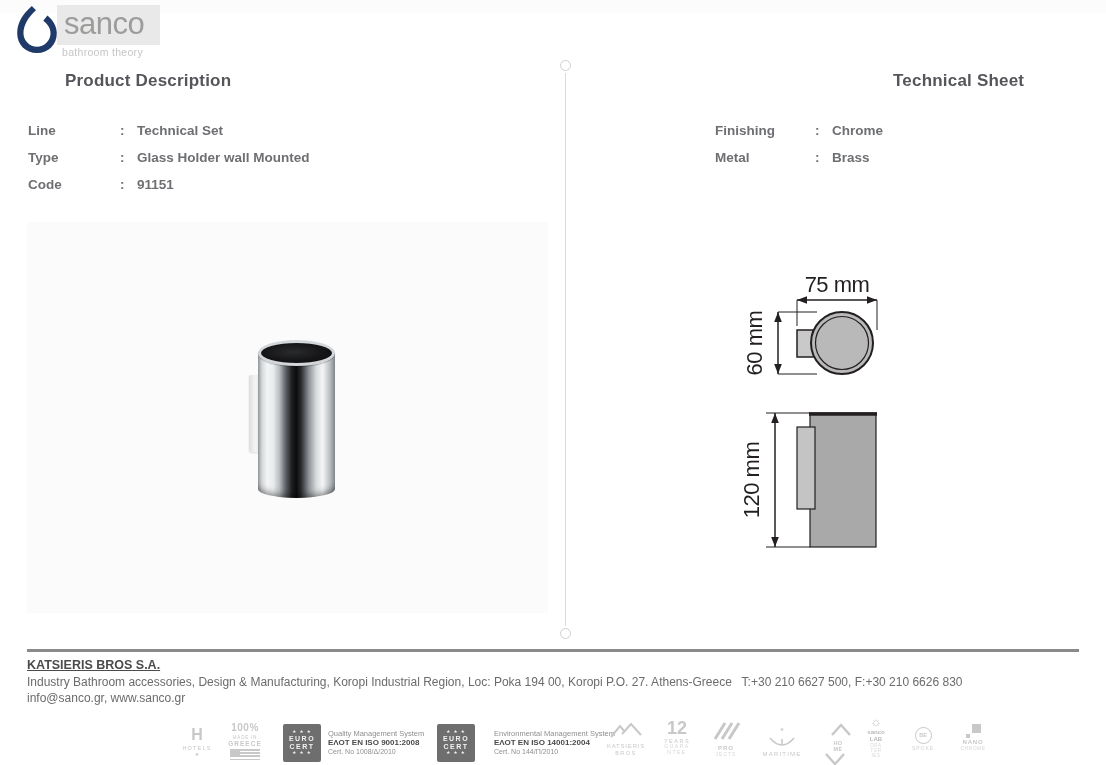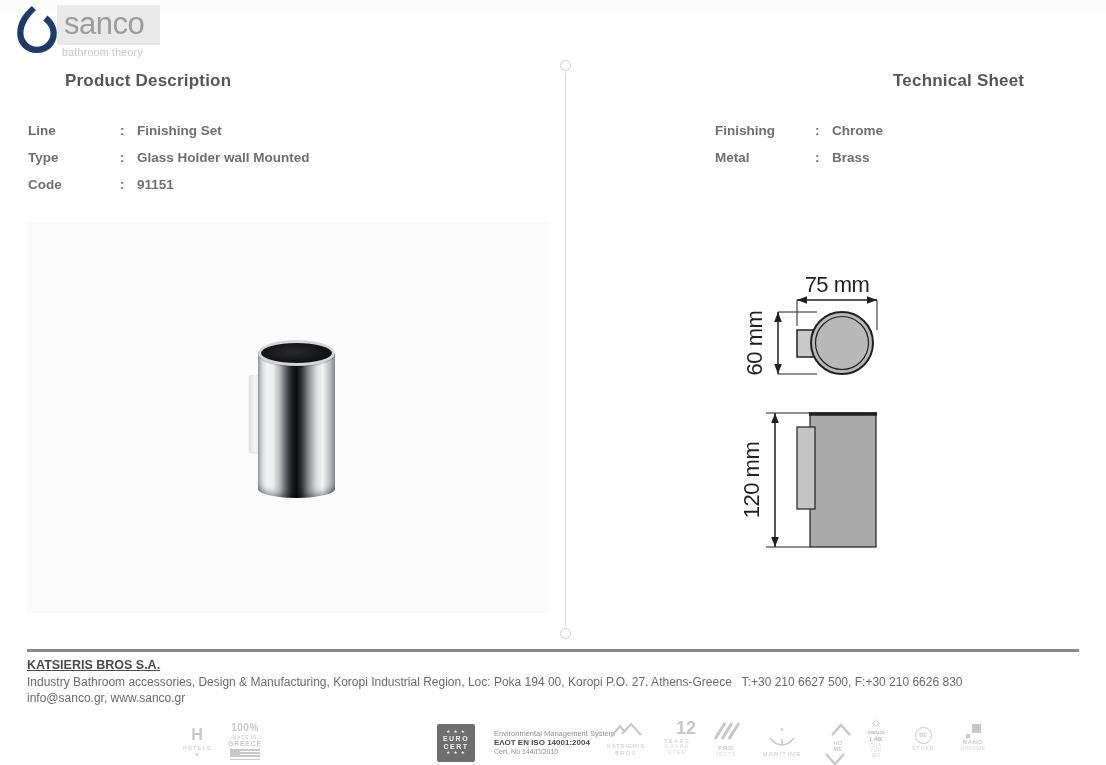--- a/index.html
+++ b/index.html
@@ -85,21 +85,21 @@
   .cert-text { margin-left:7px; line-height:1.25; }
   .cert-text .sys { font-size:7.5px; color:#8f8f8f; }
   .cert-text .std { font-size:8px; font-weight:bold; color:#4a4a4a; }
   .cert-text .no { font-size:7px; color:#8f8f8f; }
 
   .b-katsieris { left:599px; top:723px; width:54px; }
   .b-katsieris .lbl1 { font-size:6px; letter-spacing:0.8px; margin-top:1px; }
   .b-katsieris .lbl2 { font-size:5.5px; letter-spacing:1.5px; }
 
   .b-years { left:658px; top:719px; width:38px; }
-  .b-years .num { font-size:18px; font-weight:bold; line-height:1;text-align:right; }
+  .b-years .num { font-size:18px; font-weight:bold; line-height:1; }
   .b-years .l1 { font-size:5.5px; letter-spacing:1.5px; margin-top:1px; }
   .b-years .l2, .b-years .l3 { font-size:5px; letter-spacing:1.5px; color:#d7d7d7; }
 
   .b-projects { left:705px; top:722px; width:42px; }
   .b-projects .lbl1 { font-size:6px; font-weight:bold; letter-spacing:1px; margin-top:1px; }
   .b-projects .lbl2 { font-size:5px; letter-spacing:1px; color:#d7d7d7; }
 
   .b-maritime { left:756px; top:727px; width:52px; }
   .b-maritime .star { font-size:5px; line-height:1; }
   .b-maritime .lbl { font-size:6px; letter-spacing:1.2px; margin-top:1px; }
@@ -141,21 +141,21 @@
     <div class="logo-tagline">bathroom theory</div>
   </div>
 
   <div class="sec-title title-left">Product Description</div>
   <div class="sec-title title-right">Technical Sheet</div>
 
   <div class="fields fields-left">
     <div class="frow">
       <span class="flabel">Line</span>
       <span class="fcolon">:</span>
-      <span class="fvalue">Finishing Set</span>
+      <span class="fvalue">Technical Set</span>
     </div>
     <div class="frow">
       <span class="flabel">Type</span>
       <span class="fcolon">:</span>
       <span class="fvalue">Glass Holder wall Mounted</span>
     </div>
     <div class="frow">
       <span class="flabel">Code</span>
       <span class="fcolon">:</span>
       <span class="fvalue">91151</span>
@@ -228,20 +228,33 @@
 
   <div class="badge b-greece">
     <div class="pct">100%</div>
     <div class="madein">MADE IN</div>
     <div class="country">GREECE</div>
     <div class="flag">
         <span class="canton"></span>
       </div>
   </div>
 
+  <div class="badge b-cert b-cert1">
+    <div class="seal">
+      <div class="stars">★ ★ ★</div>
+      <div class="nm">EURO</div>
+      <div class="nm">CERT</div>
+      <div class="stars">★ ★ ★</div>
+    </div>
+    <div class="cert-text">
+      <div class="sys">Quality Management System</div>
+      <div class="std">ΕΛΟΤ EN ISO 9001:2008</div>
+      <div class="no">Cert. No 1008/Δ/2010</div>
+    </div>
+  </div>
 
   <div class="badge b-cert b-cert2">
     <div class="seal">
       <div class="stars">★ ★ ★</div>
       <div class="nm">EURO</div>
       <div class="nm">CERT</div>
       <div class="stars">★ ★ ★</div>
     </div>
     <div class="cert-text">
       <div class="sys">Environmental Management System</div>

